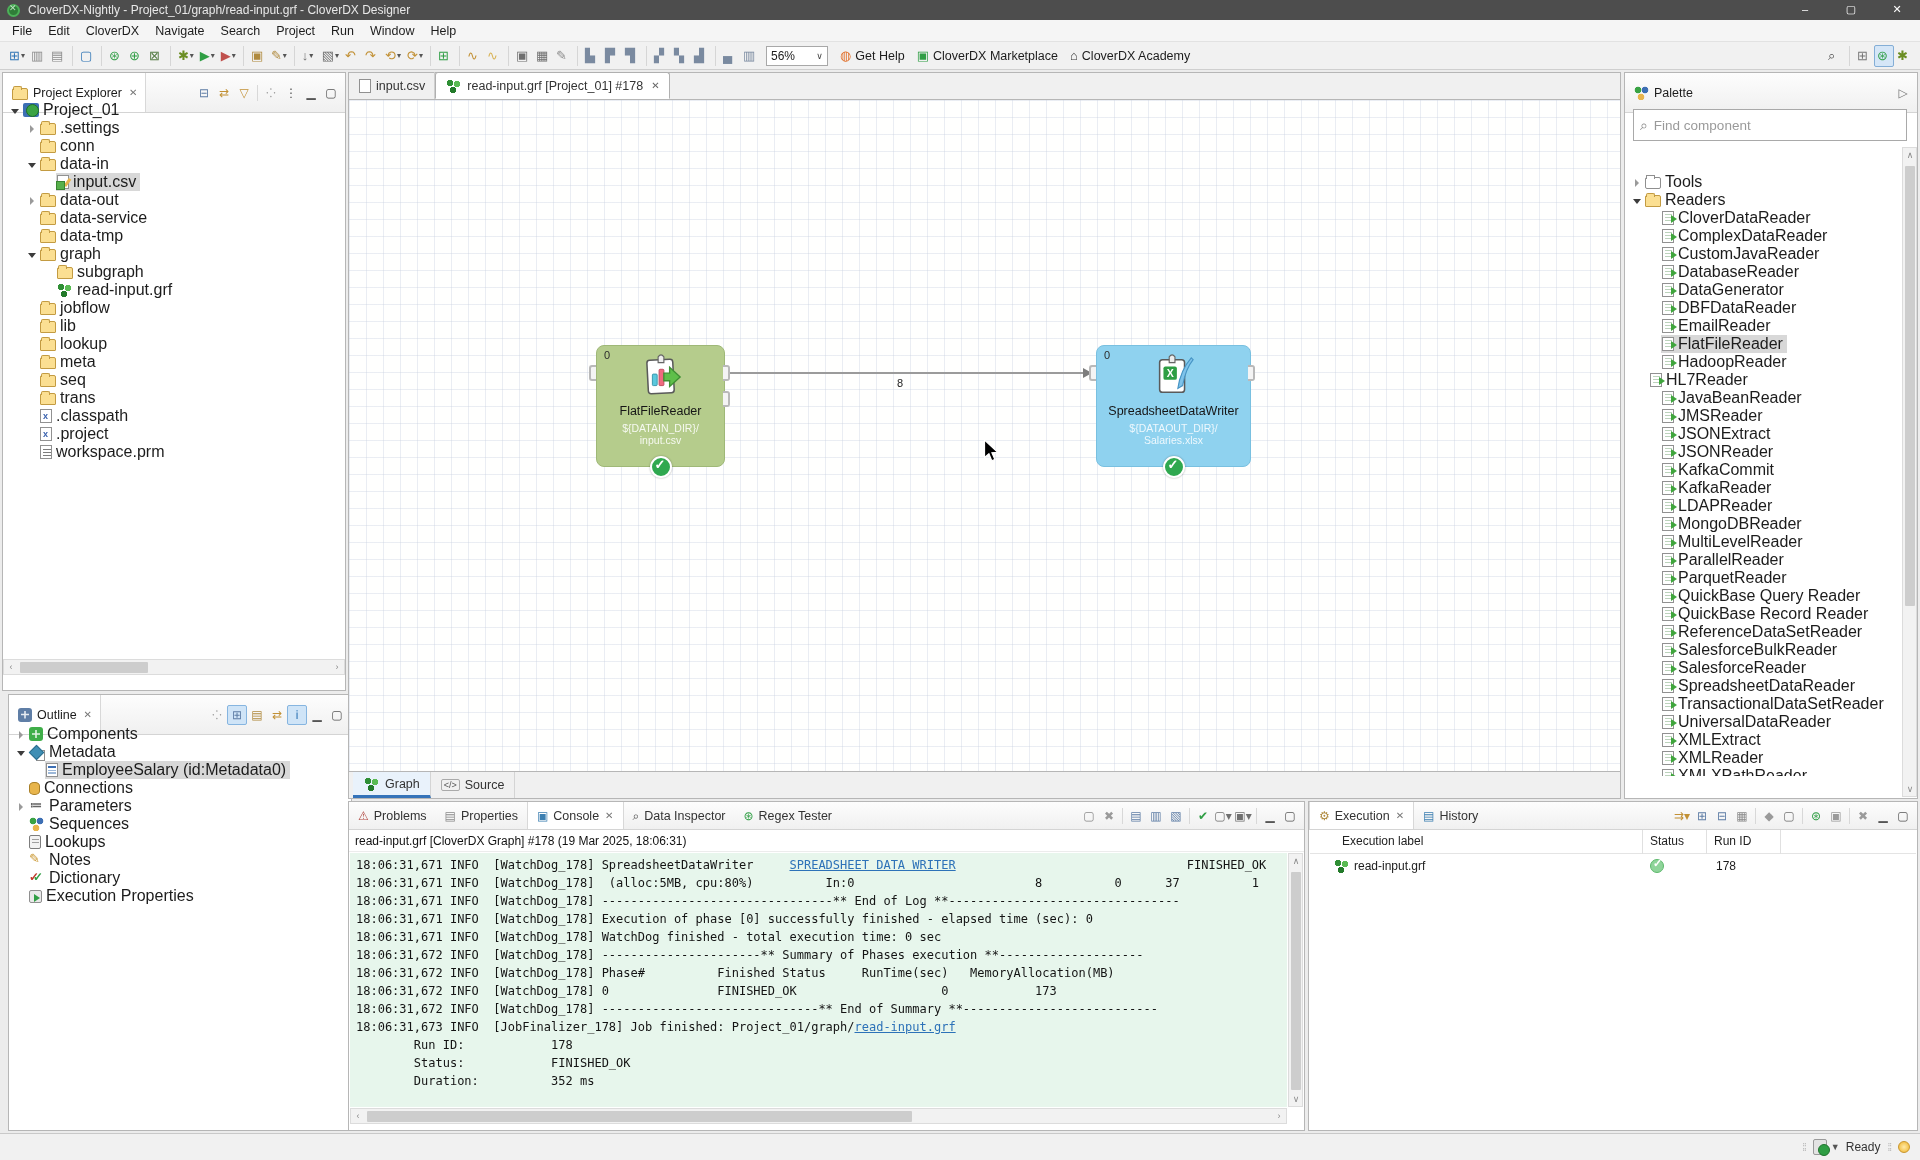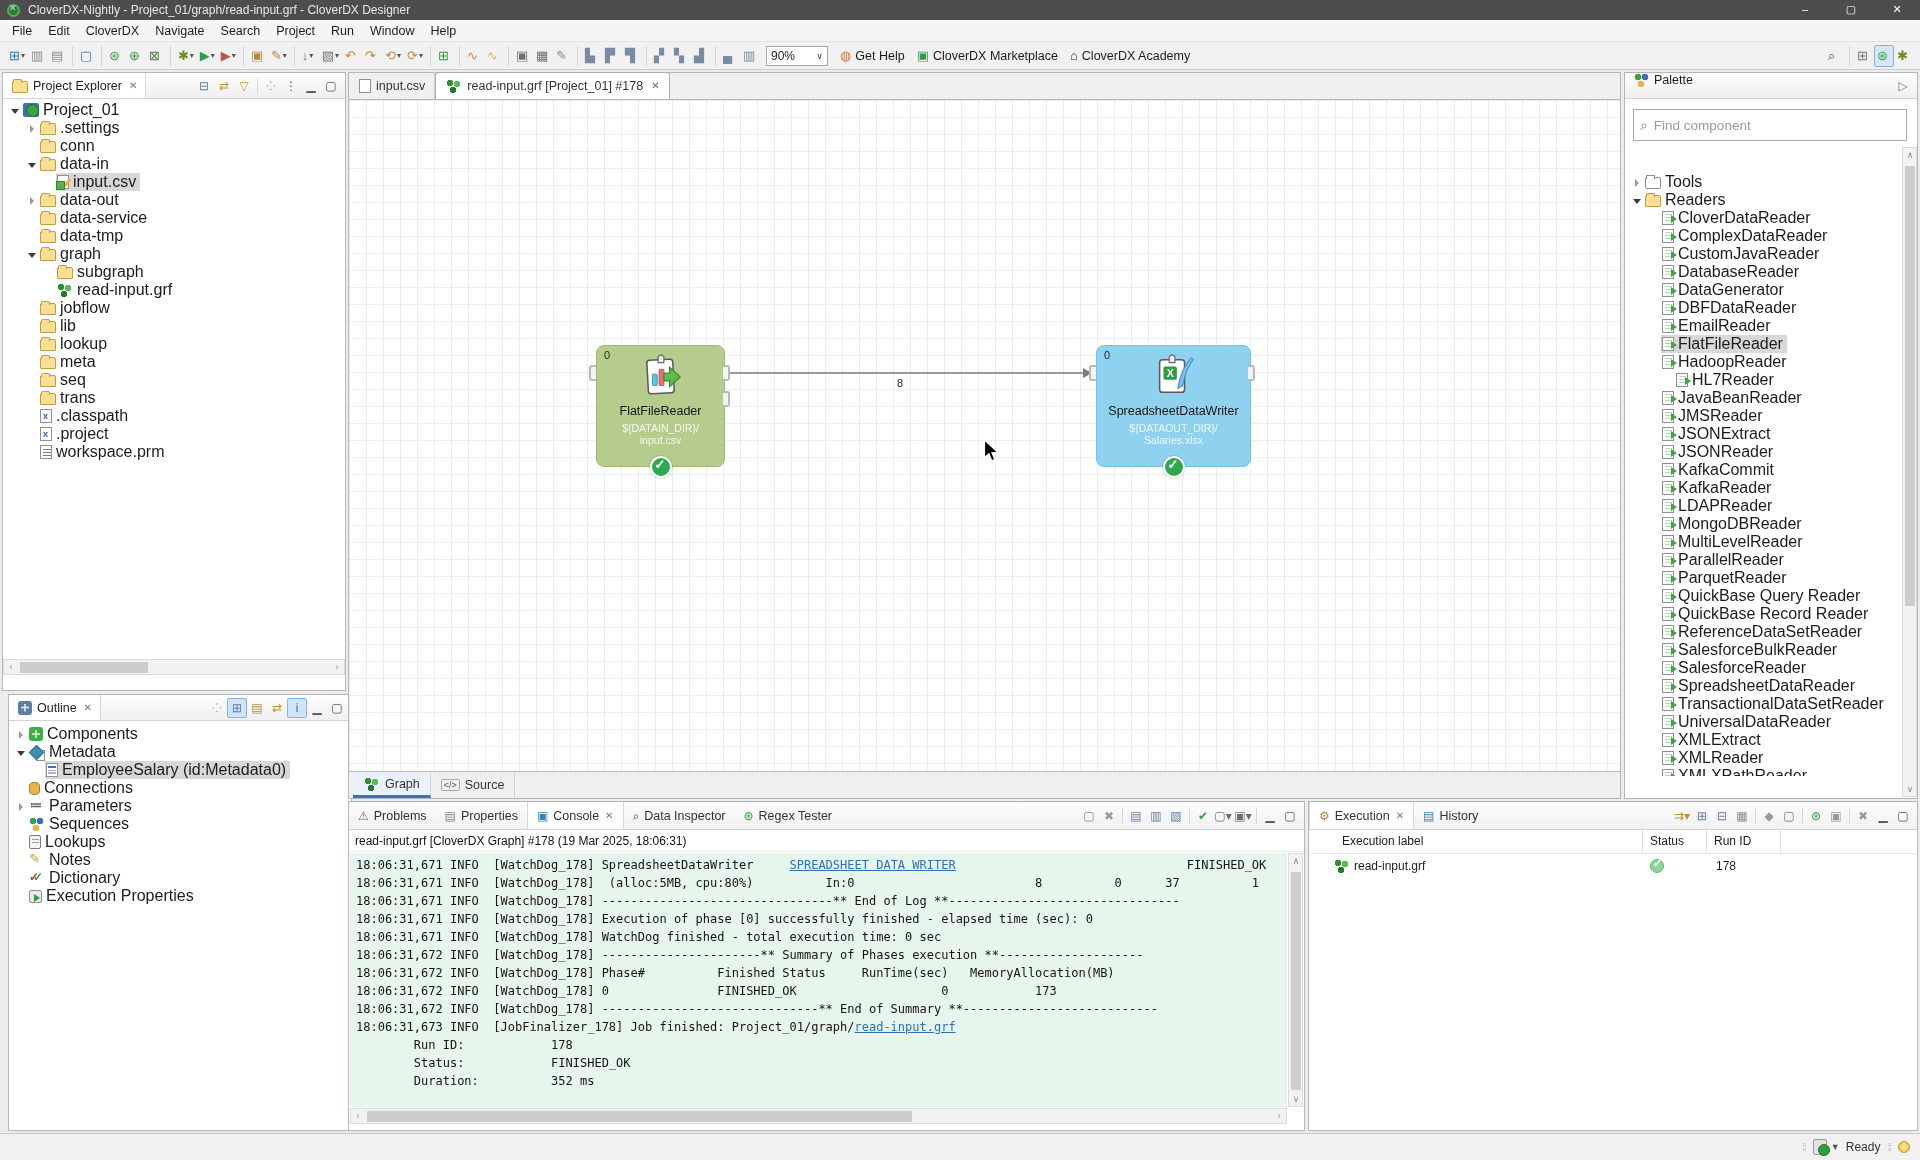--- a/index.html
+++ b/index.html
@@ -32,22 +32,22 @@
   .tsep { width:1px; height:20px; background:#d6d6d6; margin:0 4px; flex:none; }
   .tspacer { flex:1; }
   .zoombox { width:62px; height:20px; border:1px solid #a8a8a8; background:#fff; font-size:12px;
              display:flex; align-items:center; padding:0 4px; margin:0 6px; justify-content:space-between; }
   .zoombox .dd { font-size:9px; color:#444; }
   .tbbtn { display:flex; align-items:center; font-size:12.5px; padding:2px 6px; border-radius:2px; }
   .tbbtn .bico { margin-right:4px; font-size:13px; }
 
   
   .panel { position:absolute; background:#fff; border:1px solid #b6b6b6; }
-  .phead { height:26px; background:linear-gradient(#fdfdfd,#f0f0f0); border-bottom:1px solid #d4d4d4;
-           display:flex; font-size:12.5px; }
+  .phead { height:40px; background:linear-gradient(#fdfdfd,#f0f0f0); border-bottom:1px solid #d4d4d4;
+           display:flex; align-items:center; font-size:12.5px; }
   .ptab { display:flex; align-items:center; height:100%; padding:0 8px; background:#fff;
           border-right:1px solid #d8d8d8; }
   .ptab .pticon { margin-right:5px; }
   .ptab .pclose { margin-left:7px; color:#777; font-size:10px; }
   .phead-icons { margin-left:auto; display:flex; align-items:center; padding-right:4px; }
   .mico { width:20px; height:20px; line-height:19px; text-align:center; font-size:12px; border:1px solid transparent;
           border-radius:2px; flex:none; }
   .mico.sel { background:#cfe4f7; border-color:#86b5e0; }
   .msep { width:1px; height:16px; background:#d8d8d8; margin:0 3px; flex:none; }
 
@@ -272,21 +272,21 @@
       <span class="tbico" style="color: rgb(122, 138, 160);">▛</span>
       <span class="tbico" style="color: rgb(122, 138, 160);">▜</span>
       <div class="tsep"></div>
       <span class="tbico" style="color: rgb(122, 138, 160);">▞</span>
       <span class="tbico" style="color: rgb(122, 138, 160);">▚</span>
       <span class="tbico" style="color: rgb(122, 138, 160);">▟</span>
       <div class="tsep"></div>
       <span class="tbico" style="color: rgb(122, 138, 160);">▄</span>
       <span class="tbico" style="color: rgb(122, 138, 160);">▥</span>
       <div class="zoombox">
-        <span>90%</span>
+        <span>56%</span>
         <span class="dd">∨</span>
       </div>
       <div class="tbbtn">
         <span class="bico" style="color: rgb(226, 112, 42);">◍</span>
         <span>Get Help</span>
       </div>
       <div class="tbbtn">
         <span class="bico" style="color: rgb(47, 158, 68);">▣</span>
         <span>CloverDX Marketplace</span>
       </div>
@@ -714,21 +714,21 @@
             <span class="tlabel">FlatFileReader</span>
           </span>
         </div>
         <div class="trow" style="padding-left: 23px;">
           <span class="exp"></span>
           <span class="tlabel-wrap">
             <span class="ticon i-reader"></span>
             <span class="tlabel">HadoopReader</span>
           </span>
         </div>
-        <div class="trow" style="padding-left: 37px;">
+        <div class="trow" style="padding-left: 11px;">
           <span class="exp"></span>
           <span class="tlabel-wrap">
             <span class="ticon i-reader"></span>
             <span class="tlabel">HL7Reader</span>
           </span>
         </div>
         <div class="trow" style="padding-left: 23px;">
           <span class="exp"></span>
           <span class="tlabel-wrap">
             <span class="ticon i-reader"></span>

